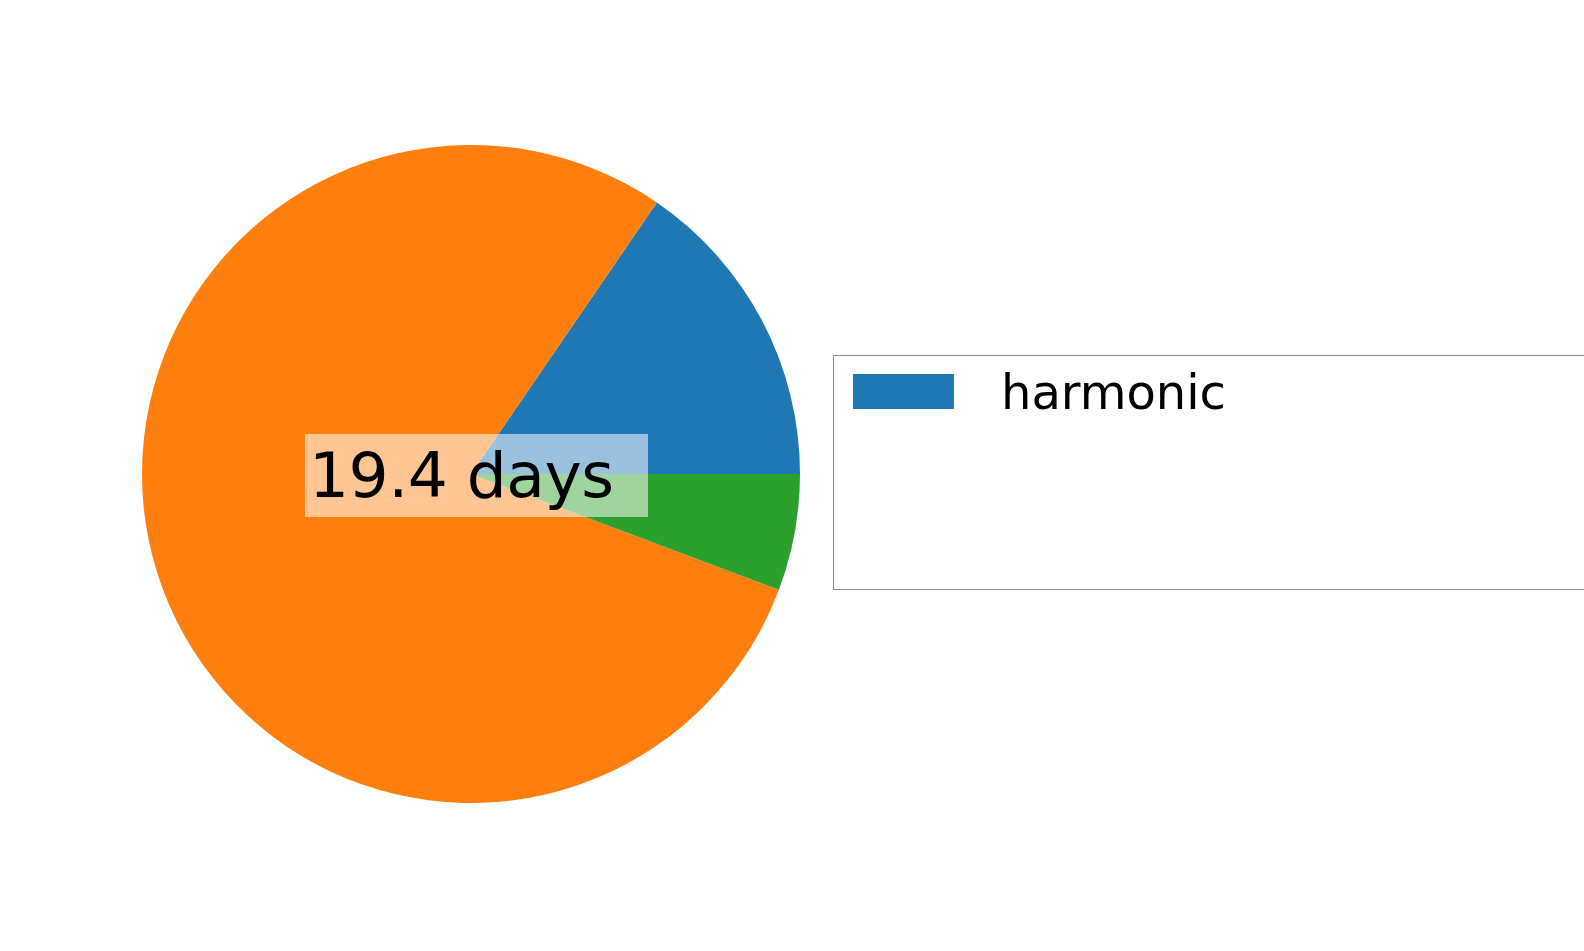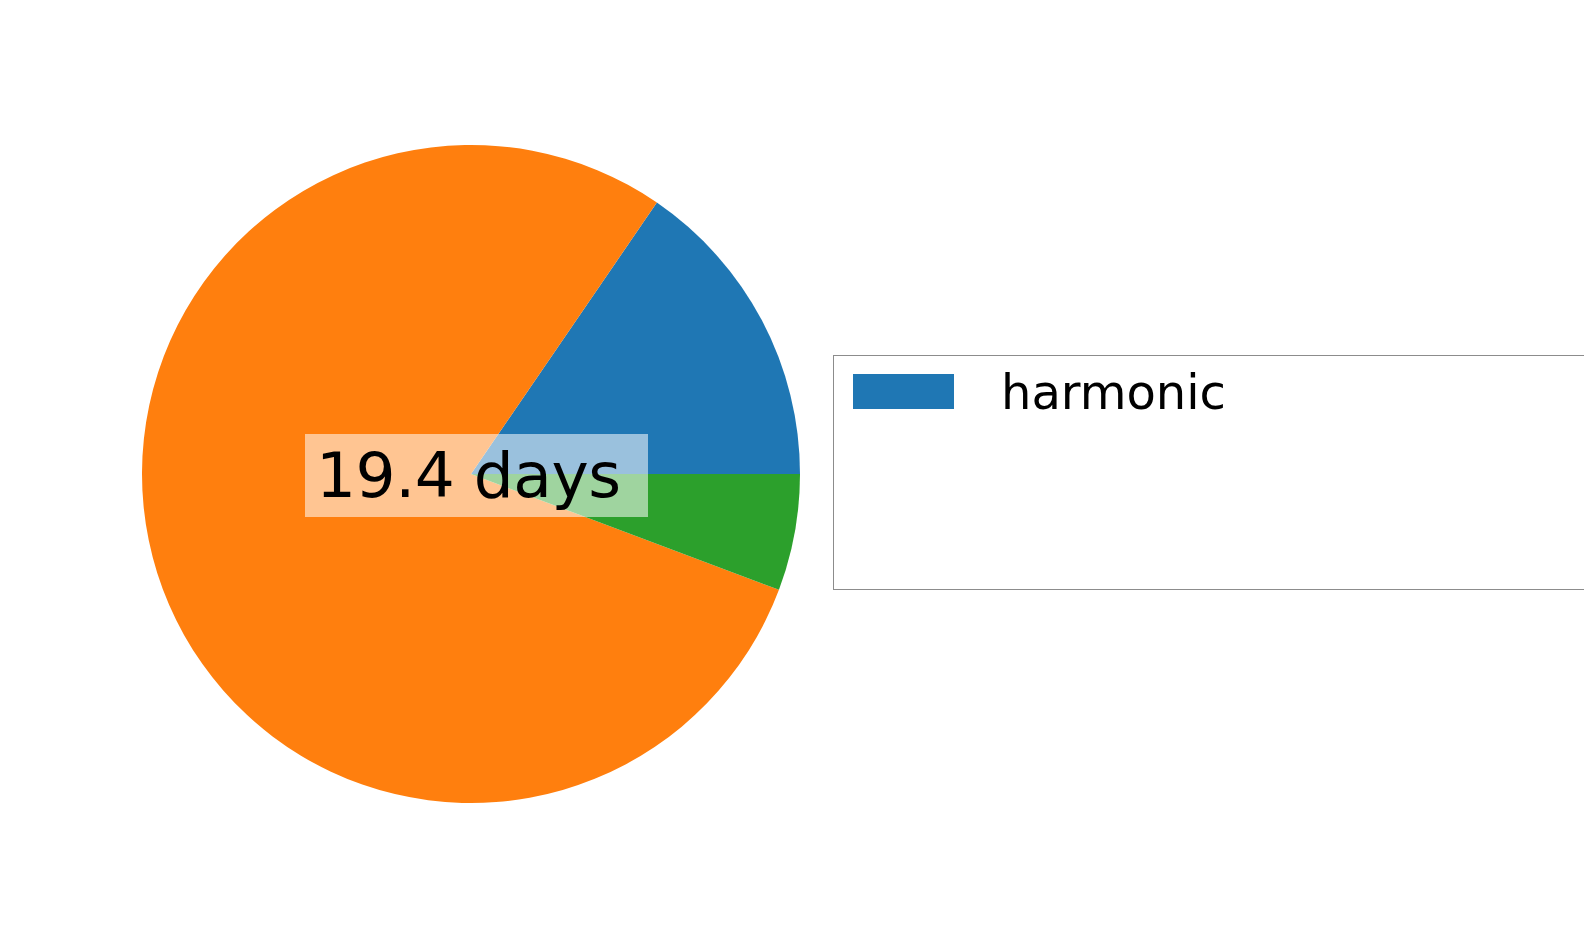--- a/index.html
+++ b/index.html
@@ -31,21 +31,21 @@
     position: absolute;
     left: 305px;
     top: 434px;
     width: 343px;
     height: 83px;
     background: rgba(255, 255, 255, 0.55);
     display: flex;
     align-items: center;
     justify-content: flex-start;
     box-sizing: border-box;
-    padding-left: 11px;
+    padding-left: 4px;
   }
   #center-label-text {
     font-size: 63px;
     line-height: 1;
     color: #000000;
     white-space: nowrap;
     letter-spacing: -0.5px;
   }
   
   #legend {

